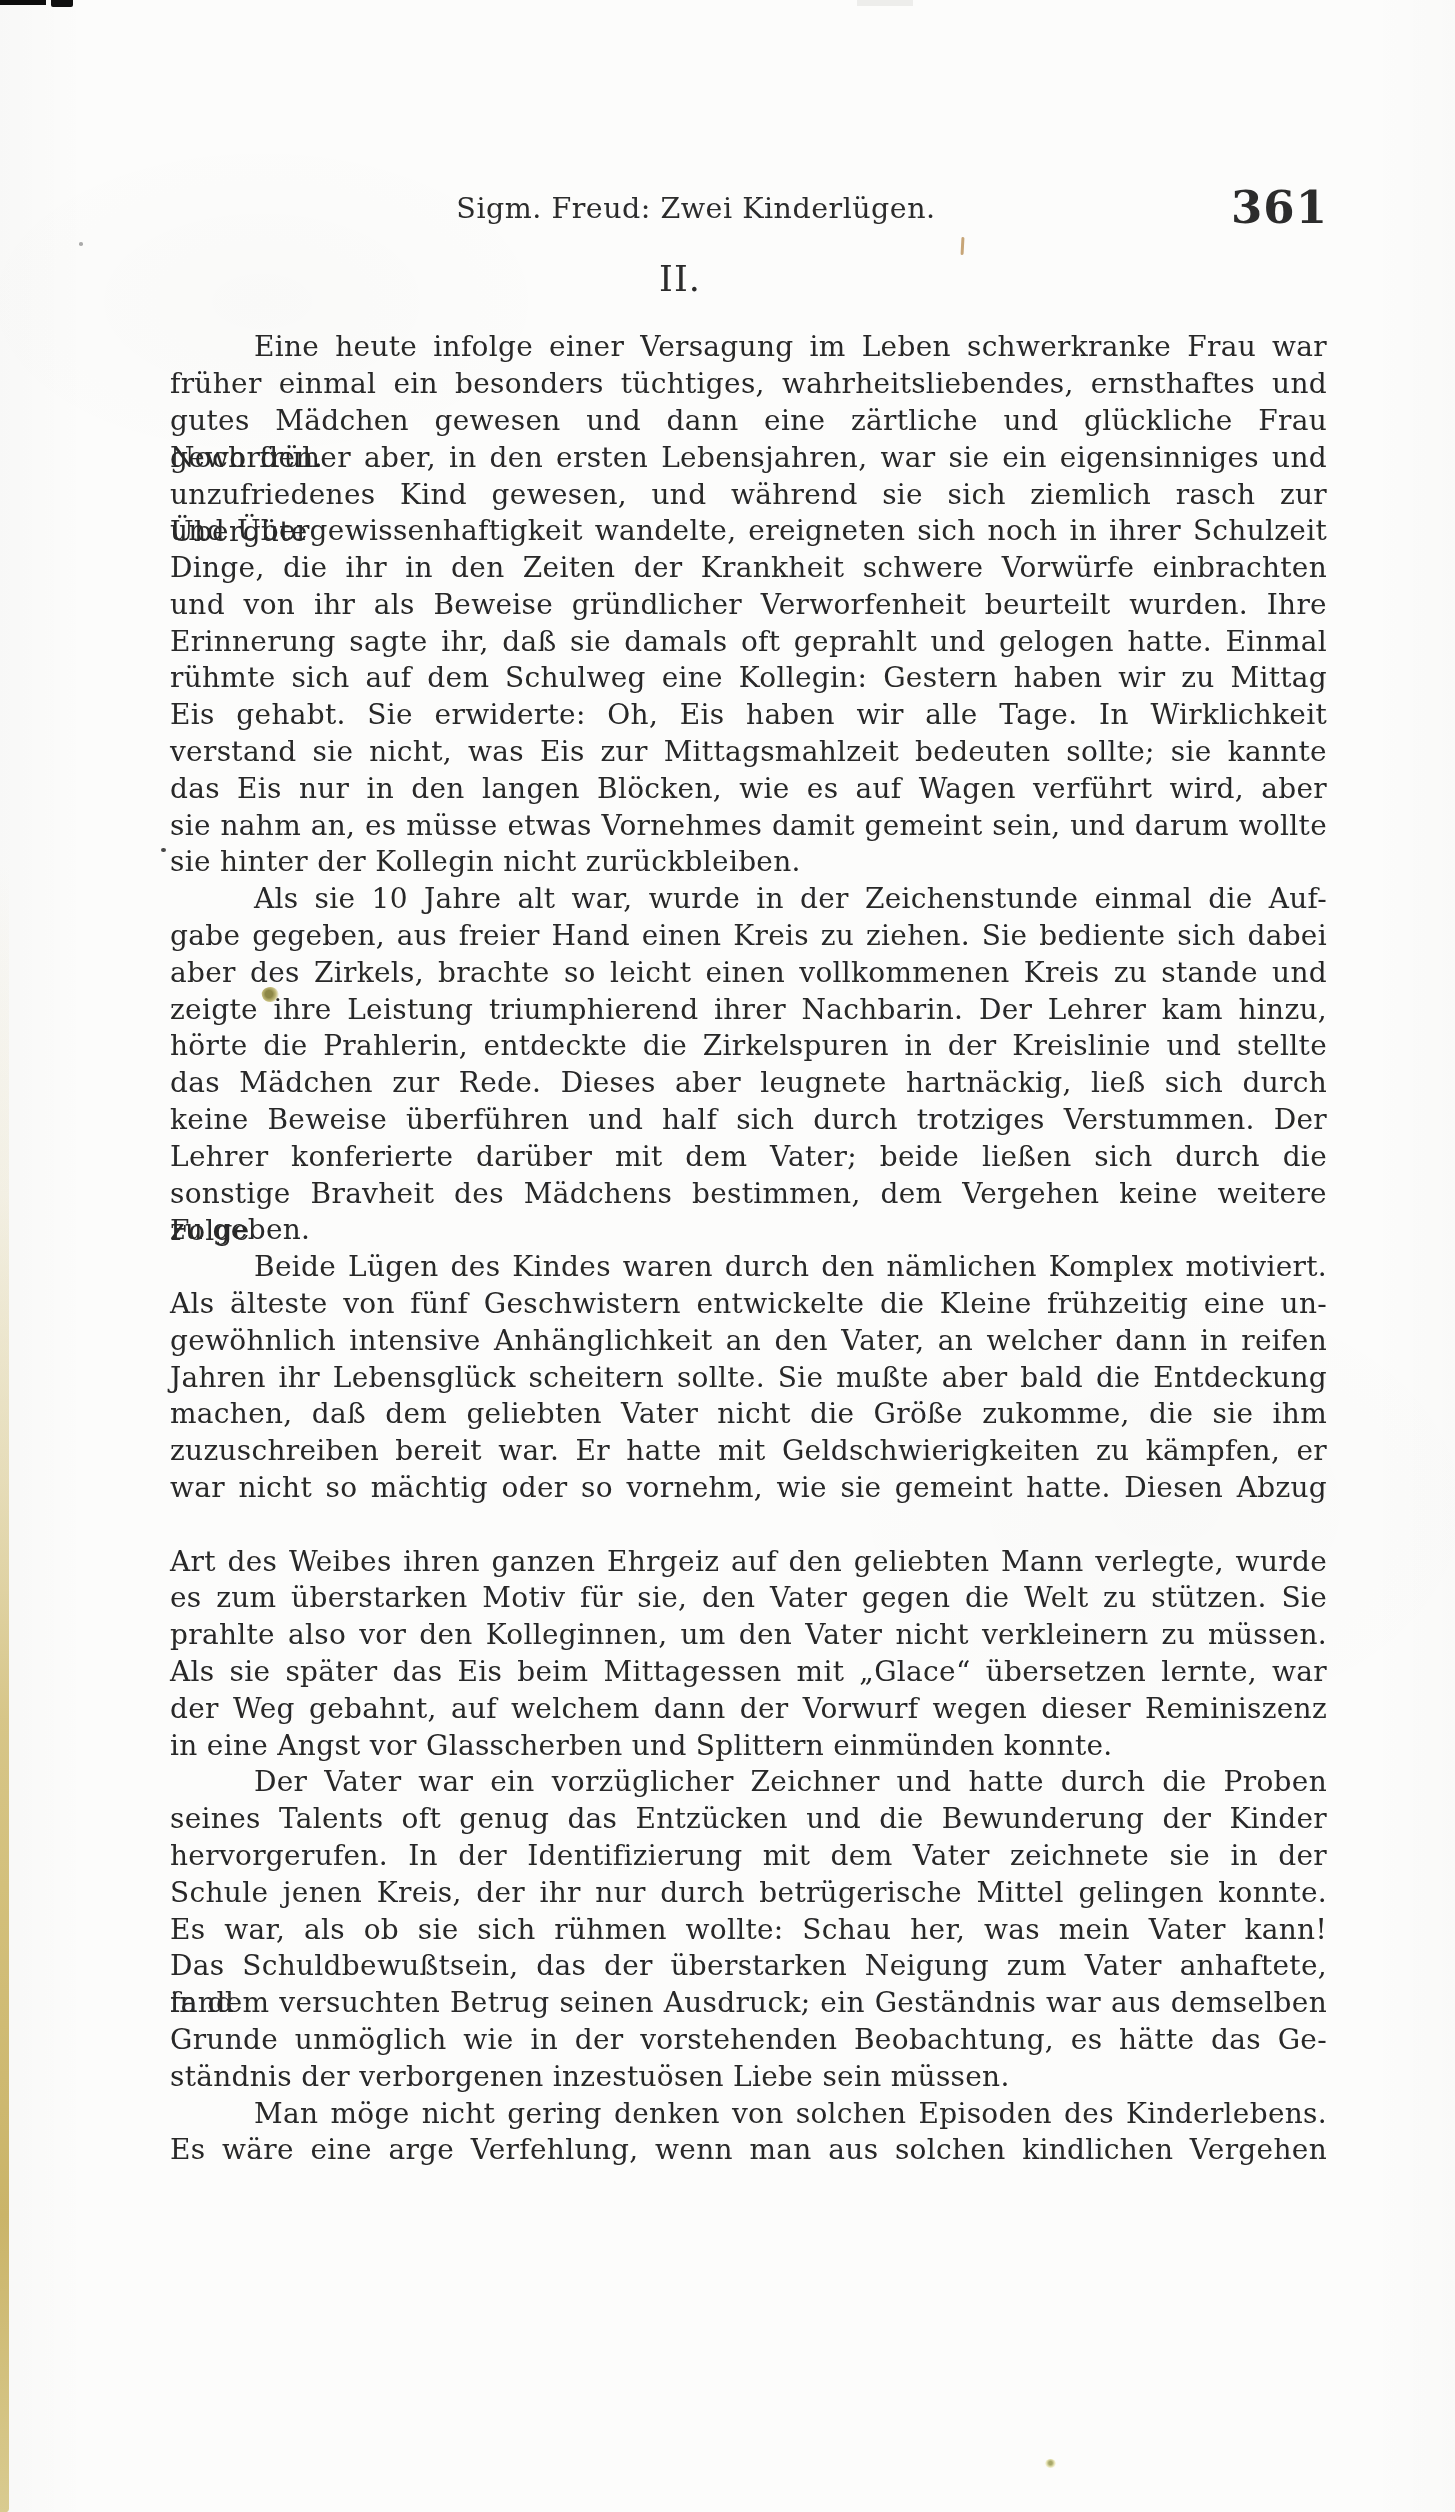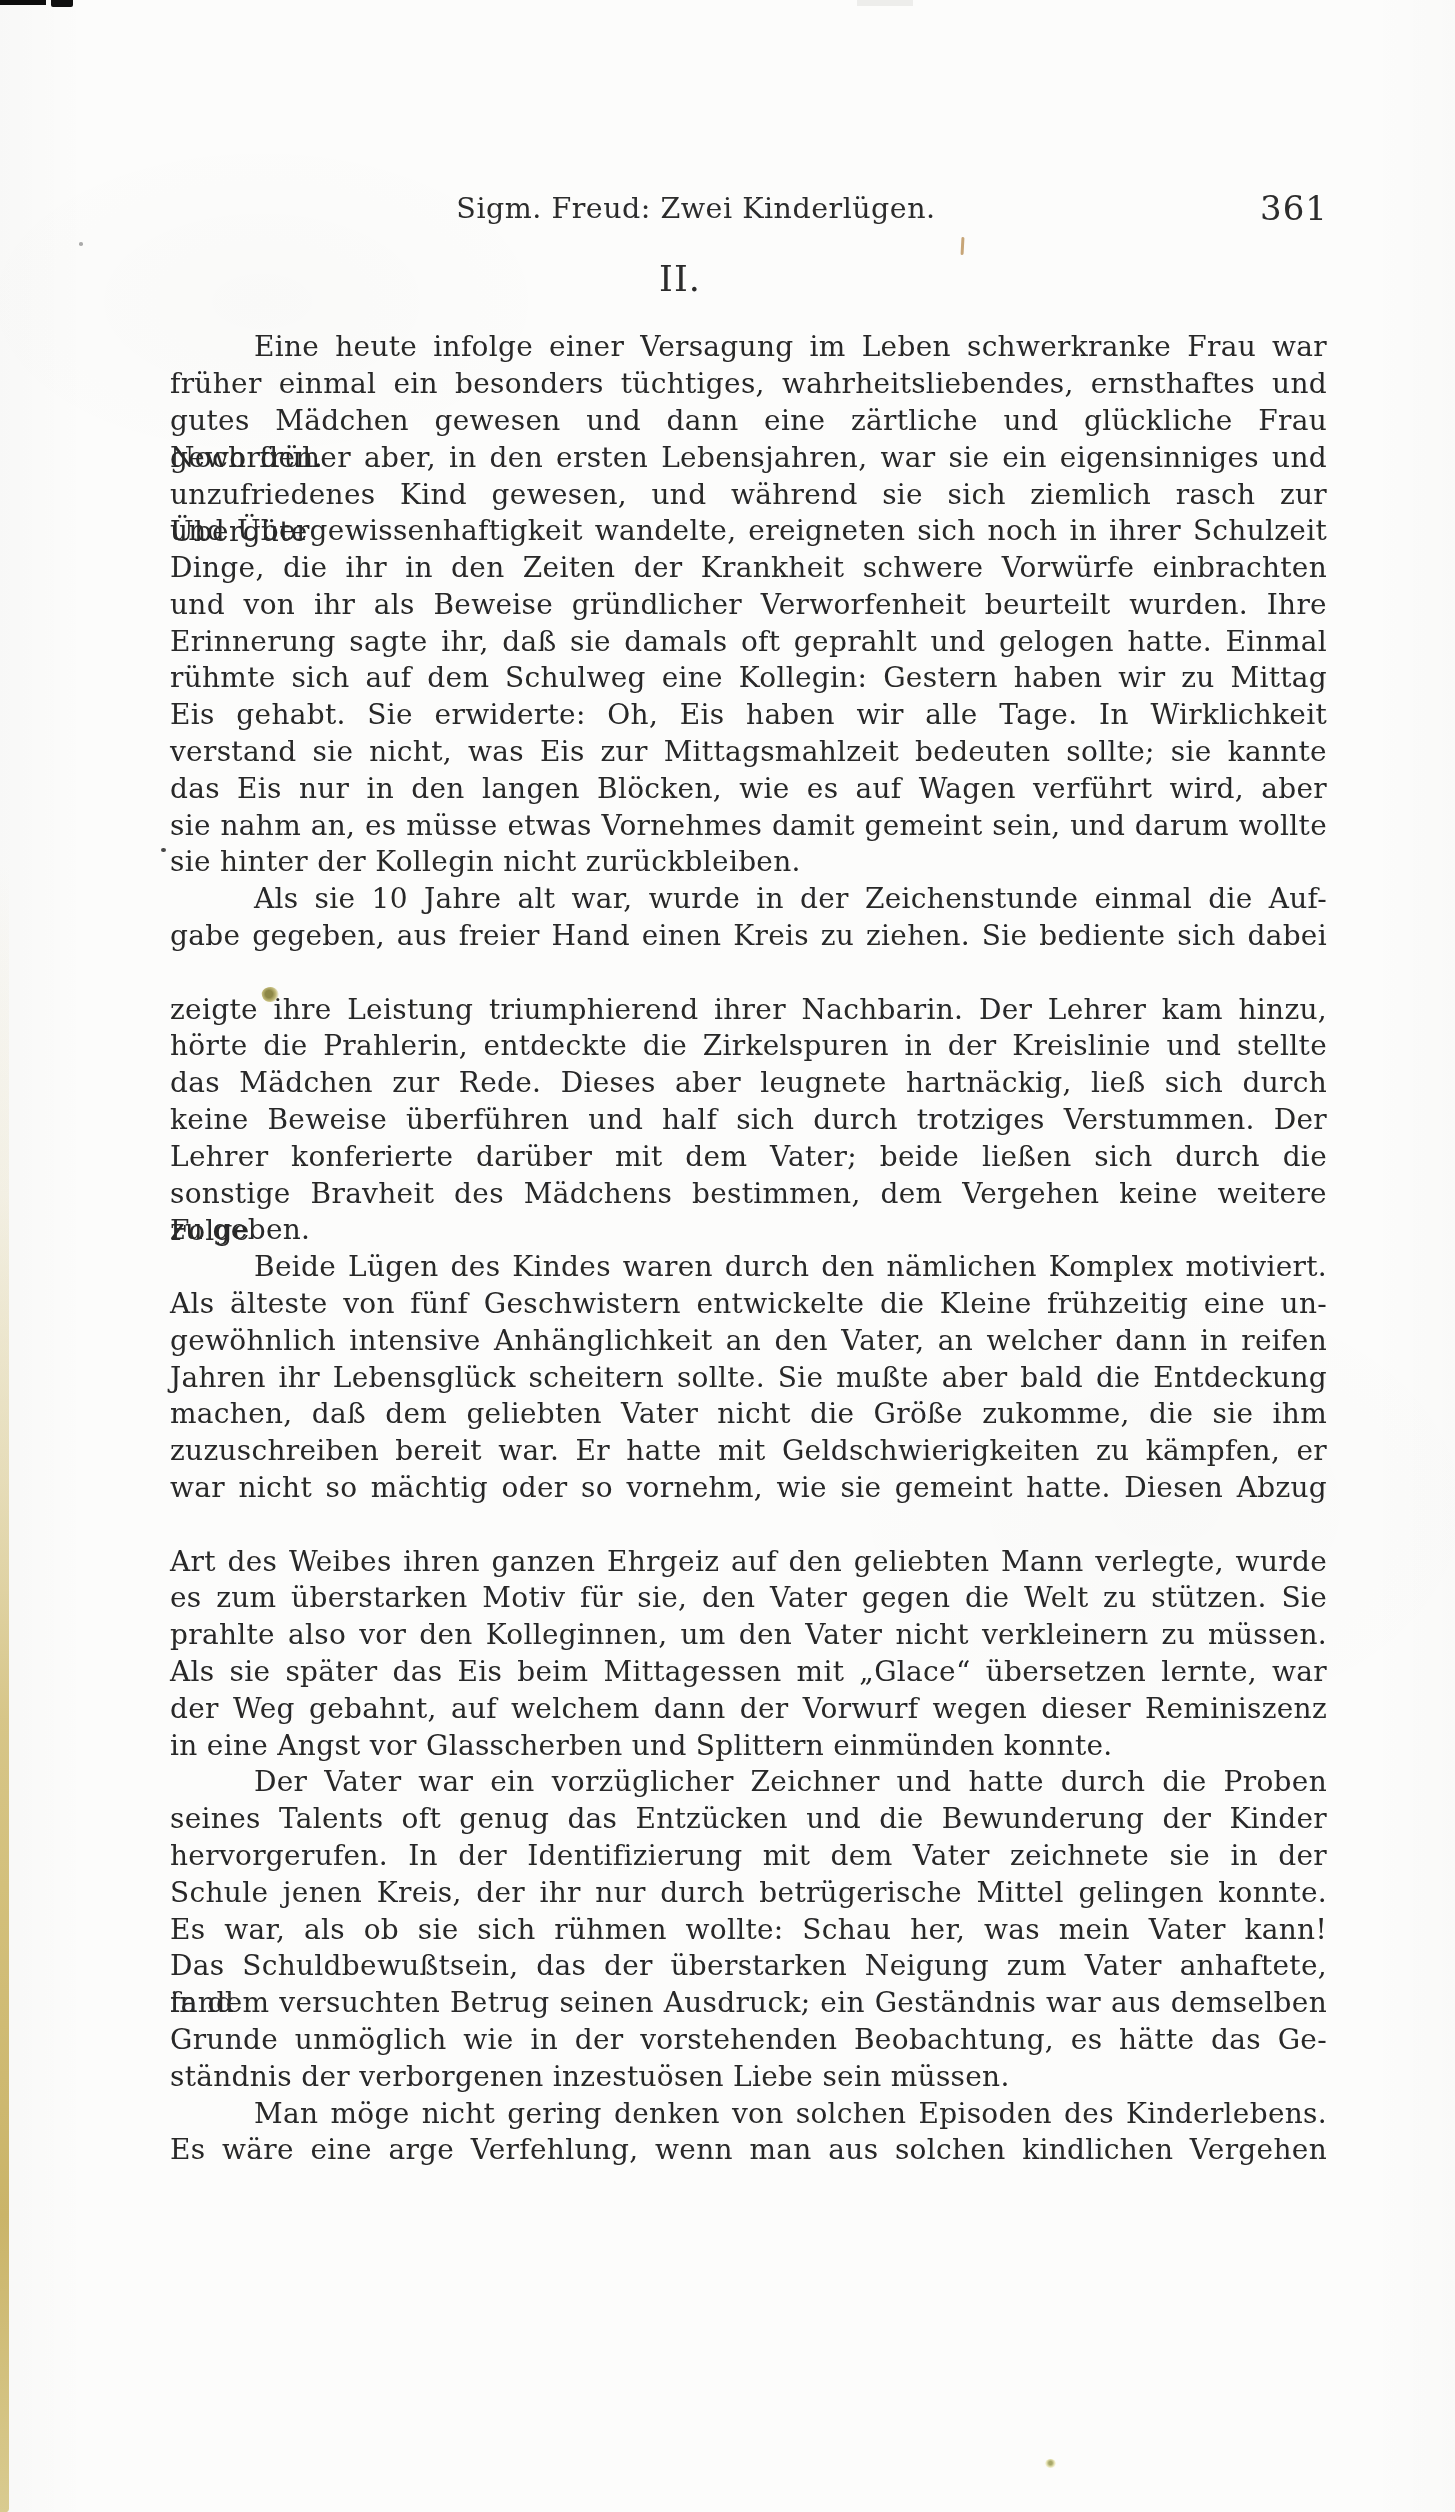--- a/index.html
+++ b/index.html
@@ -16,21 +16,21 @@
     color:#272727;
   }
   
   .running-head{
     position:absolute; top:194px; left:0; width:1392px;
     text-align:center; font-size:28.5px; line-height:30.5px;
     letter-spacing:0.5px; color:#2c2c2c;
   }
   .page-number{
     position:absolute; top:190px; right:128px;
-    font-size:34px; line-height:36px; color:#2c2c2c; letter-spacing:1px;
+    font-size:45px; line-height:36px; color:#2c2c2c; letter-spacing:1px;font-weight:bold;
   }
   .section-heading{
     position:absolute; top:260px; left:0; width:1360px;
     text-align:center; font-size:35px; line-height:38px;
     letter-spacing:1px; color:#2b2b2b;
   }
   
   .body-text{position:absolute; left:0; top:0; width:1456px; height:2512px;}
   .line{
     position:absolute; left:170px; width:1157px; height:37px;
@@ -94,20 +94,21 @@
       <div class="line" style="top: 586px;">und von ihr als Beweise gründlicher Verworfenheit beurteilt wurden.  Ihre</div>
       <div class="line" style="top: 623px;">Erinnerung sagte ihr, daß sie damals oft geprahlt und gelogen hatte.  Einmal</div>
       <div class="line" style="top: 659px;">rühmte sich auf dem Schulweg eine Kollegin:  Gestern haben wir zu Mittag</div>
       <div class="line" style="top: 696px;">Eis gehabt.  Sie erwiderte:  Oh, Eis haben wir alle Tage.  In Wirklichkeit</div>
       <div class="line" style="top: 733px;">verstand sie nicht, was Eis zur Mittagsmahlzeit bedeuten sollte;  sie kannte</div>
       <div class="line" style="top: 770px;">das Eis nur in den langen Blöcken, wie es auf Wagen verführt wird, aber</div>
       <div class="line" style="top: 807px;">sie nahm an, es müsse etwas Vornehmes damit gemeint sein, und darum wollte</div>
       <div class="line endline" style="top: 843px;">sie hinter der Kollegin nicht zurückbleiben.</div>
       <div class="line indent" style="top: 880px;">Als sie 10 Jahre alt war, wurde in der Zeichenstunde einmal die Auf-</div>
       <div class="line" style="top: 917px;">gabe gegeben, aus freier Hand einen Kreis zu ziehen.  Sie bediente sich dabei</div>
+      <div class="line" style="top: 954px;">aber des Zirkels, brachte so leicht einen vollkommenen Kreis zu stande und</div>
       <div class="line" style="top: 991px;">zeigte ihre Leistung triumphierend ihrer Nachbarin.  Der Lehrer kam hinzu,</div>
       <div class="line" style="top: 1027px;">hörte die Prahlerin, entdeckte die Zirkelspuren in der Kreislinie und stellte</div>
       <div class="line" style="top: 1064px;">das Mädchen zur Rede.  Dieses aber leugnete hartnäckig, ließ sich durch</div>
       <div class="line" style="top: 1101px;">keine Beweise überführen und half sich durch trotziges Verstummen.  Der</div>
       <div class="line" style="top: 1138px;">Lehrer konferierte darüber mit dem Vater;  beide ließen sich durch die</div>
       <div class="line" style="top: 1175px;">sonstige Bravheit des Mädchens bestimmen, dem Vergehen keine weitere Folge</div>
       <div class="line endline" style="top: 1211px;">zu geben.</div>
       <div class="line indent" style="top: 1248px;">Beide Lügen des Kindes waren durch den nämlichen Komplex motiviert.</div>
       <div class="line" style="top: 1285px;">Als älteste von fünf Geschwistern entwickelte die Kleine frühzeitig eine un-</div>
       <div class="line" style="top: 1359px;">Jahren ihr Lebensglück scheitern sollte.  Sie mußte aber bald die Entdeckung</div>

